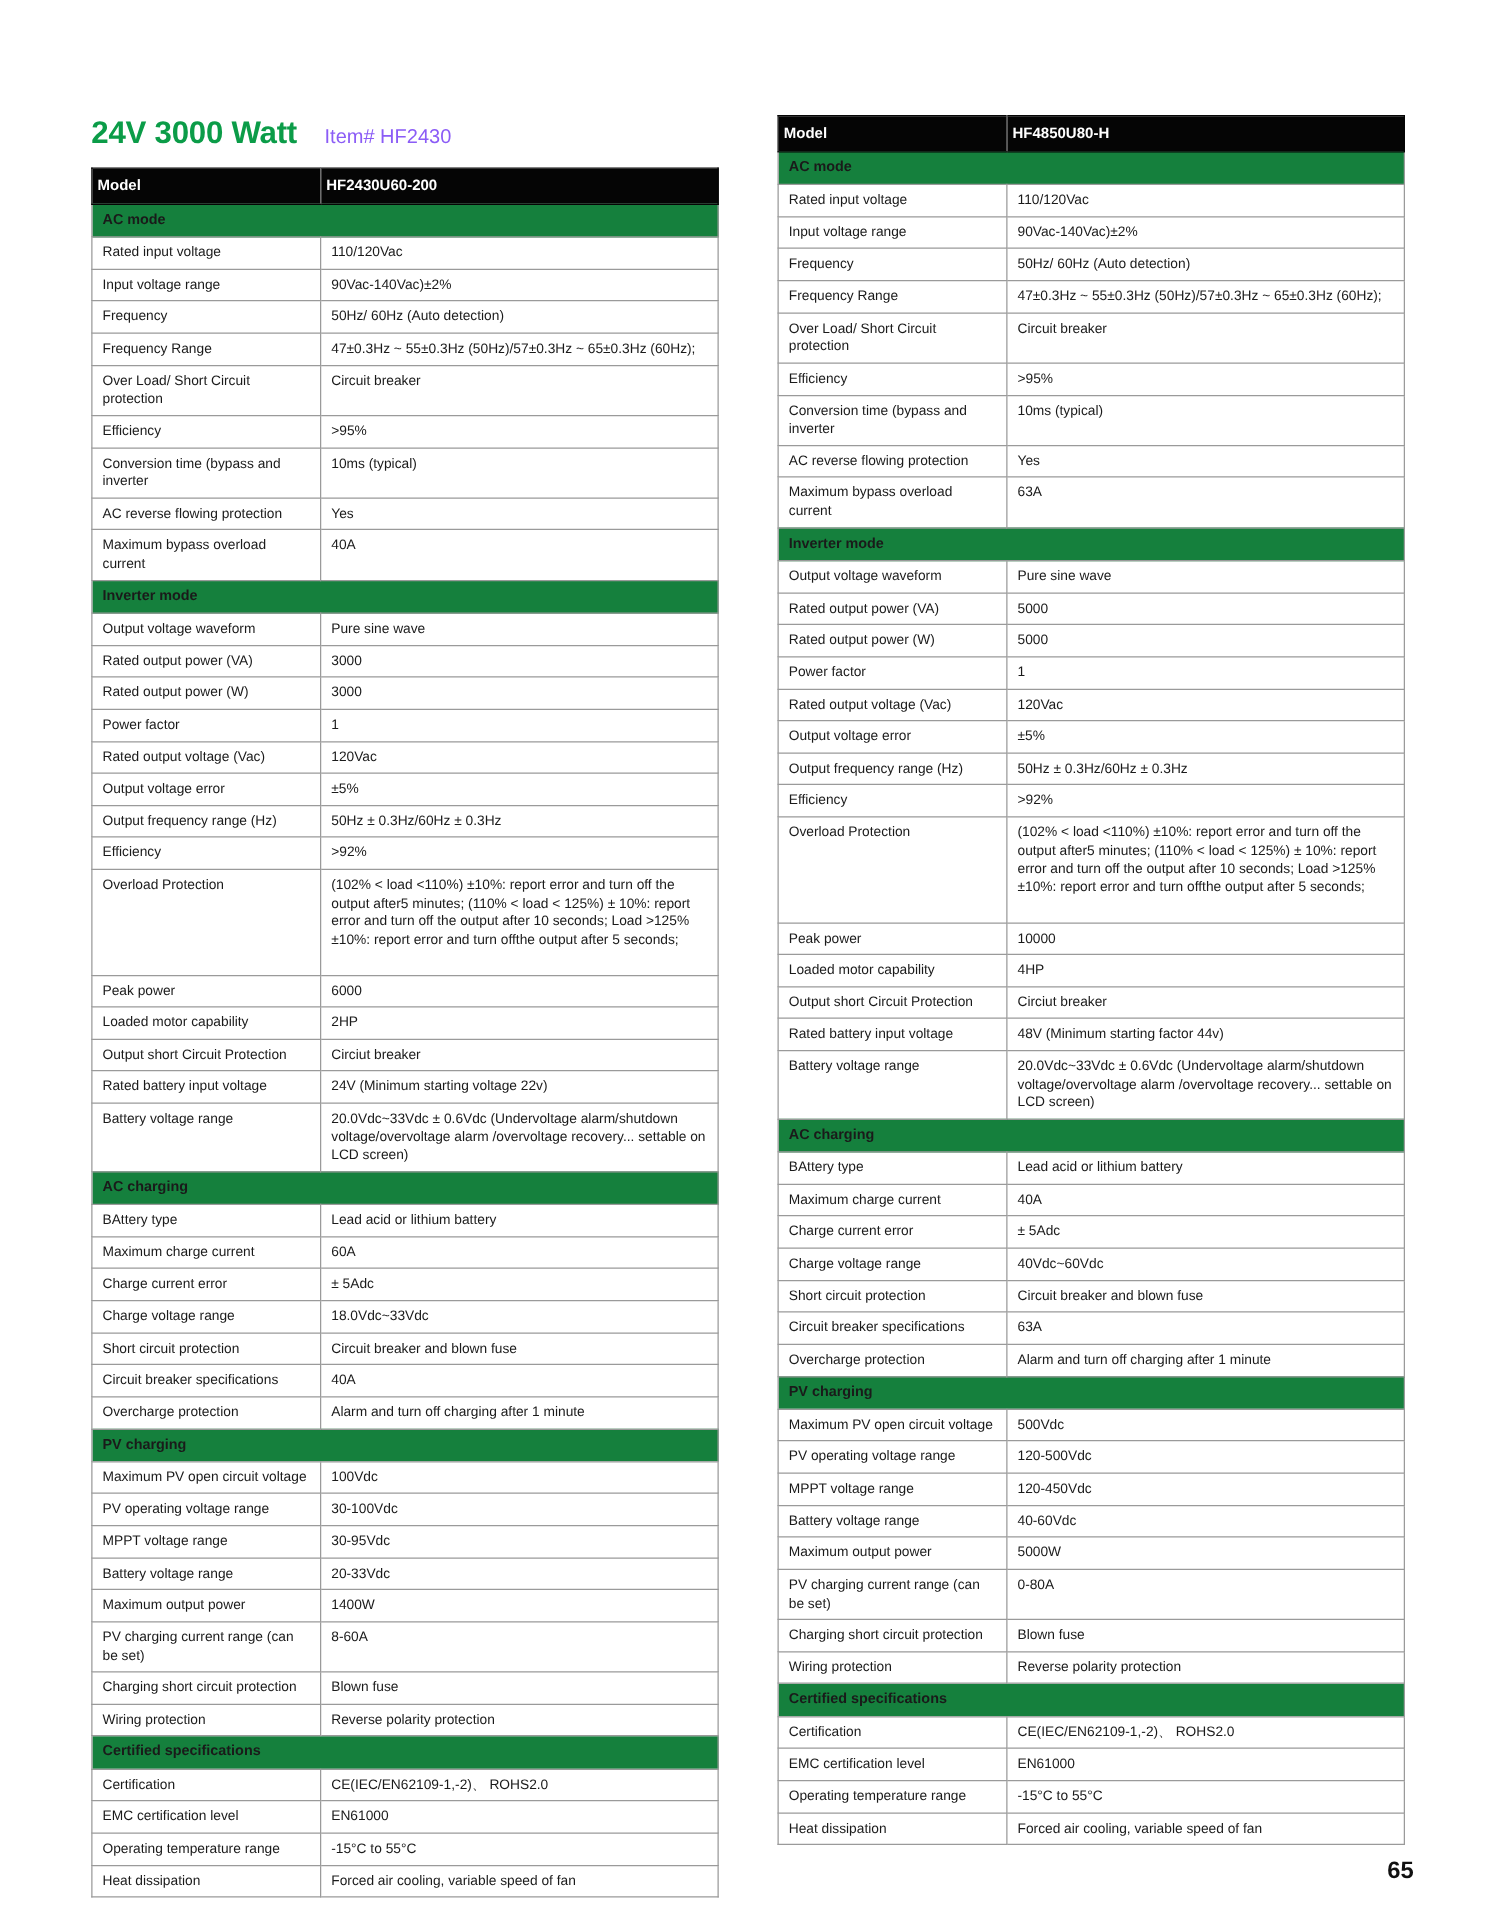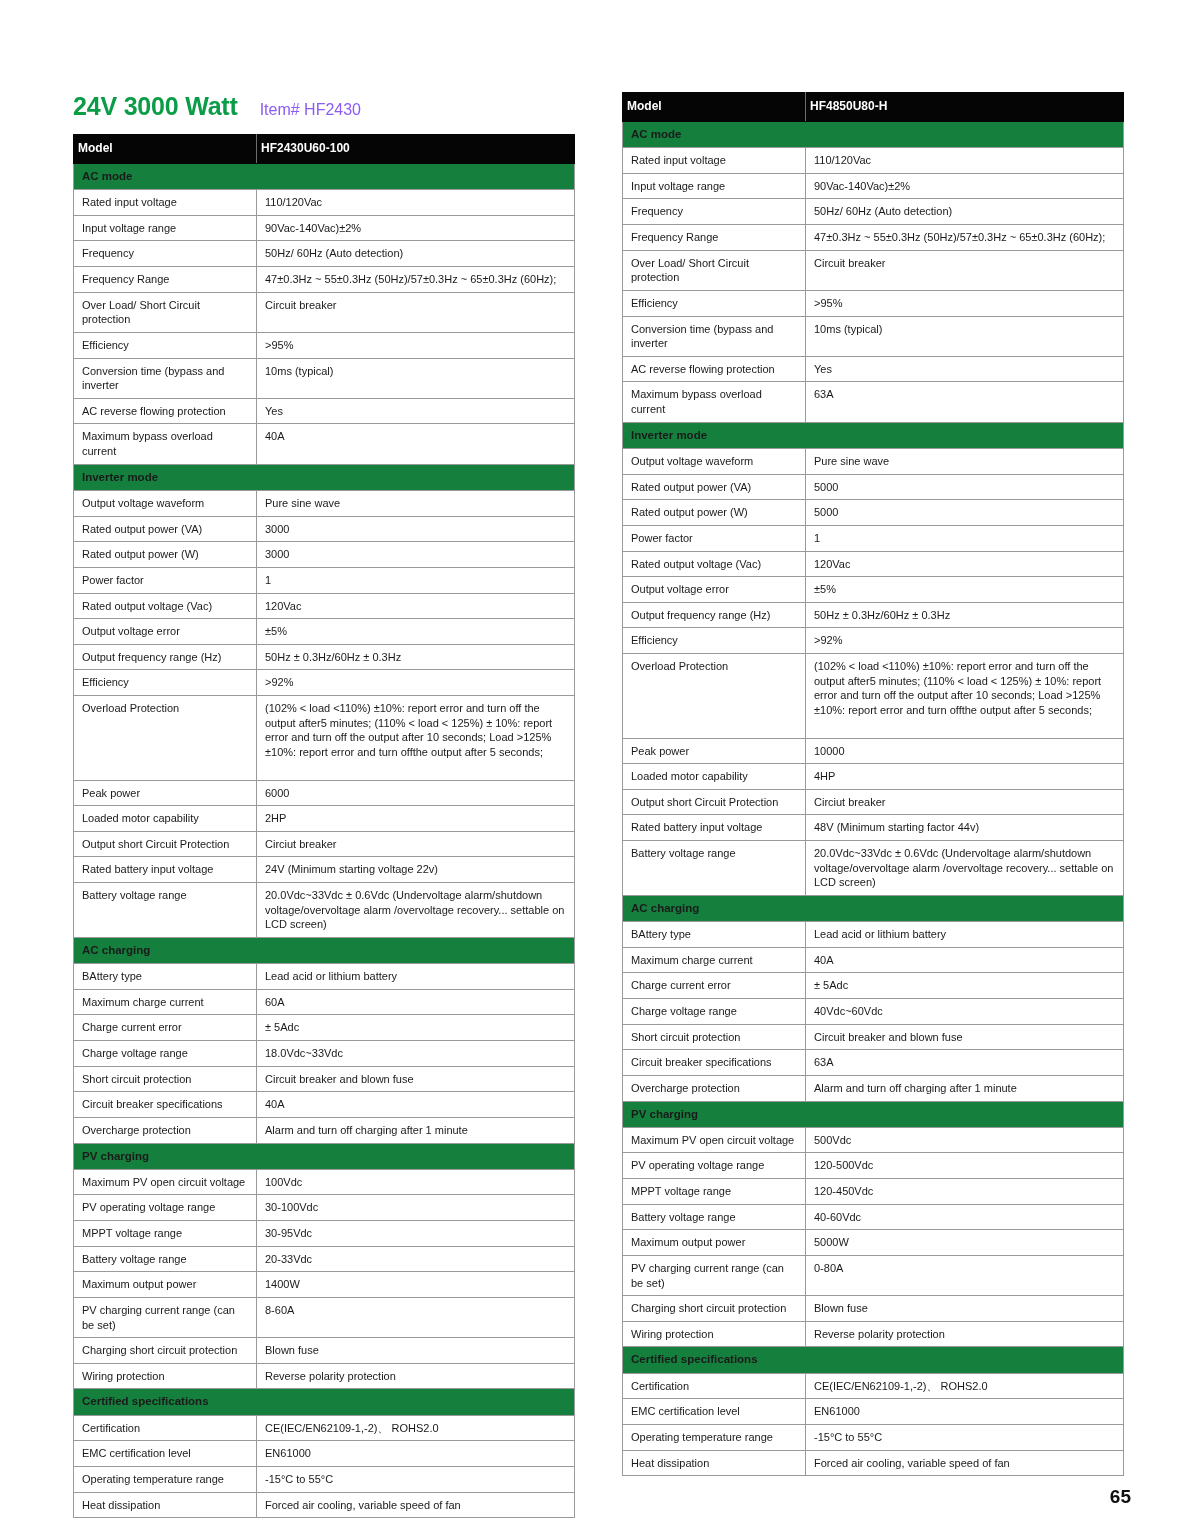--- a/index.html
+++ b/index.html
@@ -129,21 +129,21 @@
         <span class="title-item">Item# HF2430</span>
       </div>
       <table class="spec">
         <colgroup>
             <col class="c1">
             <col class="c2">
           </colgroup>
         <thead>
           <tr class="head">
             <th class="model-head">Model</th>
-            <th>HF2430U60-100</th>
+            <th>HF2430U60-200</th>
           </tr>
         </thead>
         <tbody>
             <tr class="section">
               <td colspan="2">AC mode</td>
             </tr>
             <tr class="data">
               <td class="label">Rated input voltage</td>
               <td class="value">110/120Vac</td>
             </tr>

